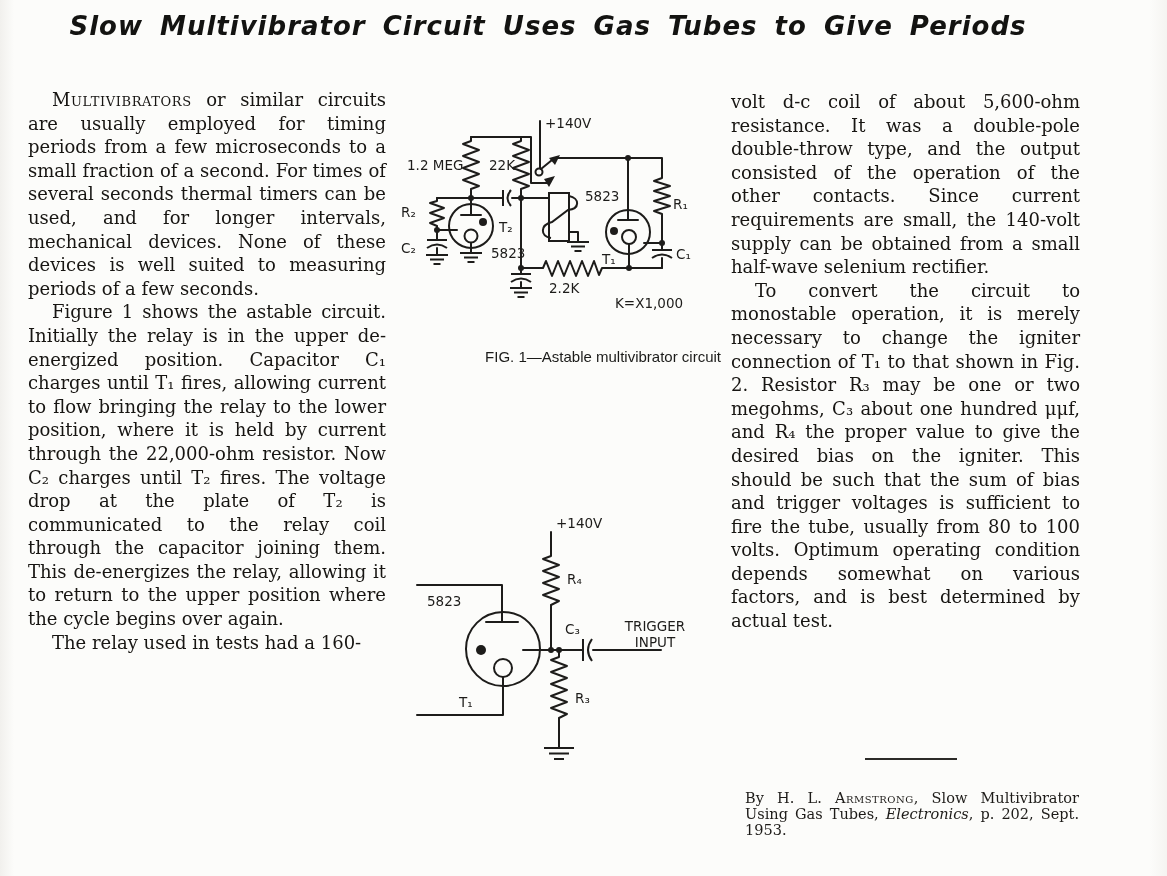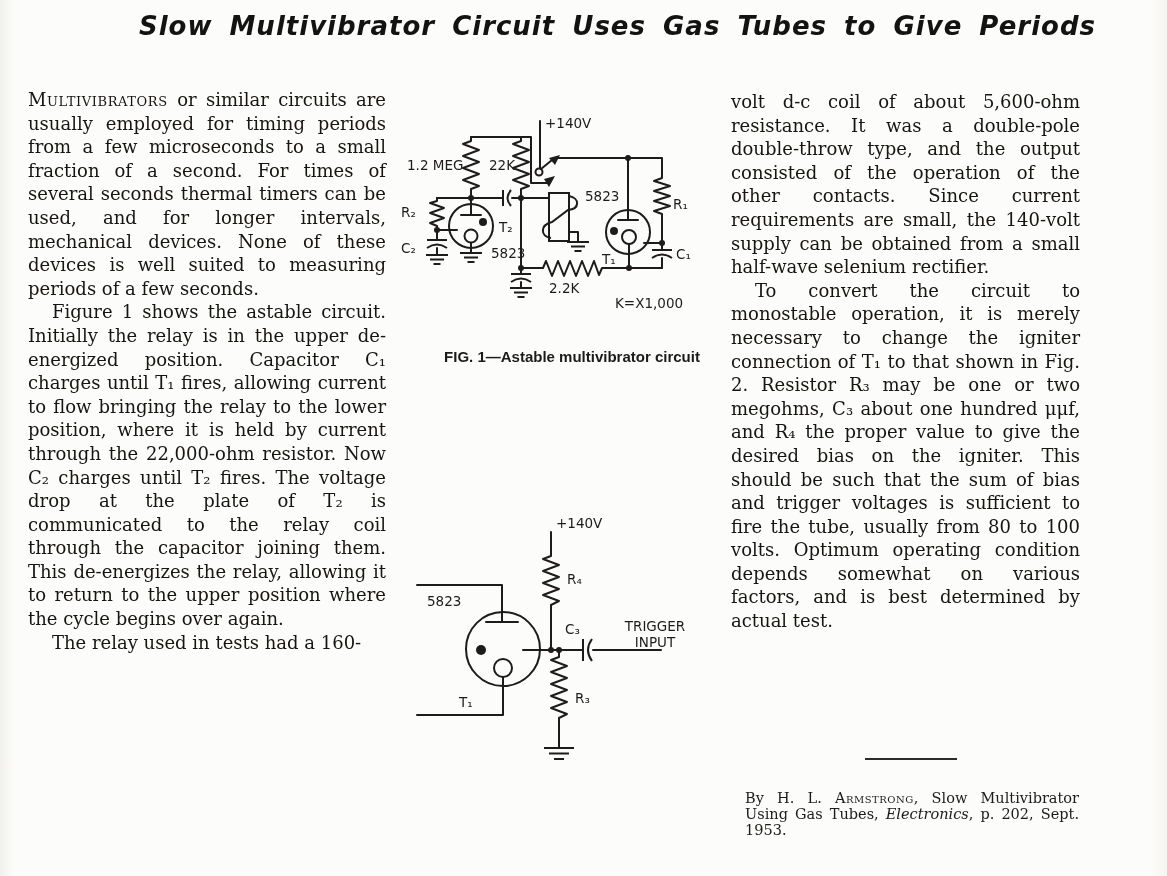--- a/index.html
+++ b/index.html
@@ -8,47 +8,47 @@
     background:#fbfbf9;
     font-family:"DejaVu Serif", serif;
     color:#181613;
   }
   .page {
     position:relative; width:1167px; height:876px;
     background:linear-gradient(90deg,#f1f0ed 0px,#fcfcfa 14px,#fcfcfa 1150px,#f5f4f1 1167px);
   }
   .title {
     position:absolute; top:10px; left:0; width:1096px;
-    text-align:right;
+    text-align:center;
     font-family:"DejaVu Sans", sans-serif;
     font-style:italic; font-weight:bold;
     font-size:26px; line-height:32px;
     letter-spacing:1px; word-spacing:7px;
     color:#131311;
   }
   .col {
     position:absolute; top:88px;
     font-size:18px; line-height:23.6px;
     text-align:justify; color:#171512;
   }
   .col p { margin:0; }
   .col p.ind { text-indent:24px; }
   .left-col  { left:28px;  width:358px; }
   .right-col { left:731px; width:349px; top:90px; }
-  .lead { font-variant:small-caps; letter-spacing:0.6px; }
+  .lead { font-variant:small-caps; letter-spacing:0.6px;margin-left:24px; }
 
   .mid-col { position:absolute; left:399px; top:95px; width:312px; height:770px; }
   .fig { position:absolute; left:0; }
   .fig1 { top:0; }
   .fig2 { top:405px; }
   .caption {
-    position:absolute; left:17px; width:100%;
-    text-align:center;
+    position:absolute; left:10px; width:100%;
+    text-align:right;
     font-family:"Liberation Sans","DejaVu Sans",sans-serif;
-    font-weight:bold; font-size:15px; line-height:19px;
+    font-weight:normal; font-size:15px; line-height:19px;
     color:#1b1b19;
   }
   .cap1 { top:252px; }
   .cap2 { top:714px; }
 
   svg .wire { stroke:#1d1c1a; stroke-width:2; fill:none; stroke-linejoin:round; stroke-linecap:round; }
   svg .sym  { stroke:#1d1c1a; stroke-width:2; fill:none; }
   svg .dot  { fill:#1d1c1a; stroke:none; }
   svg .arrow{ fill:#1d1c1a; stroke:none; }
   svg text  { font-family:"DejaVu Sans","Liberation Sans",sans-serif; font-size:13.5px; fill:#1d1c1a; }

